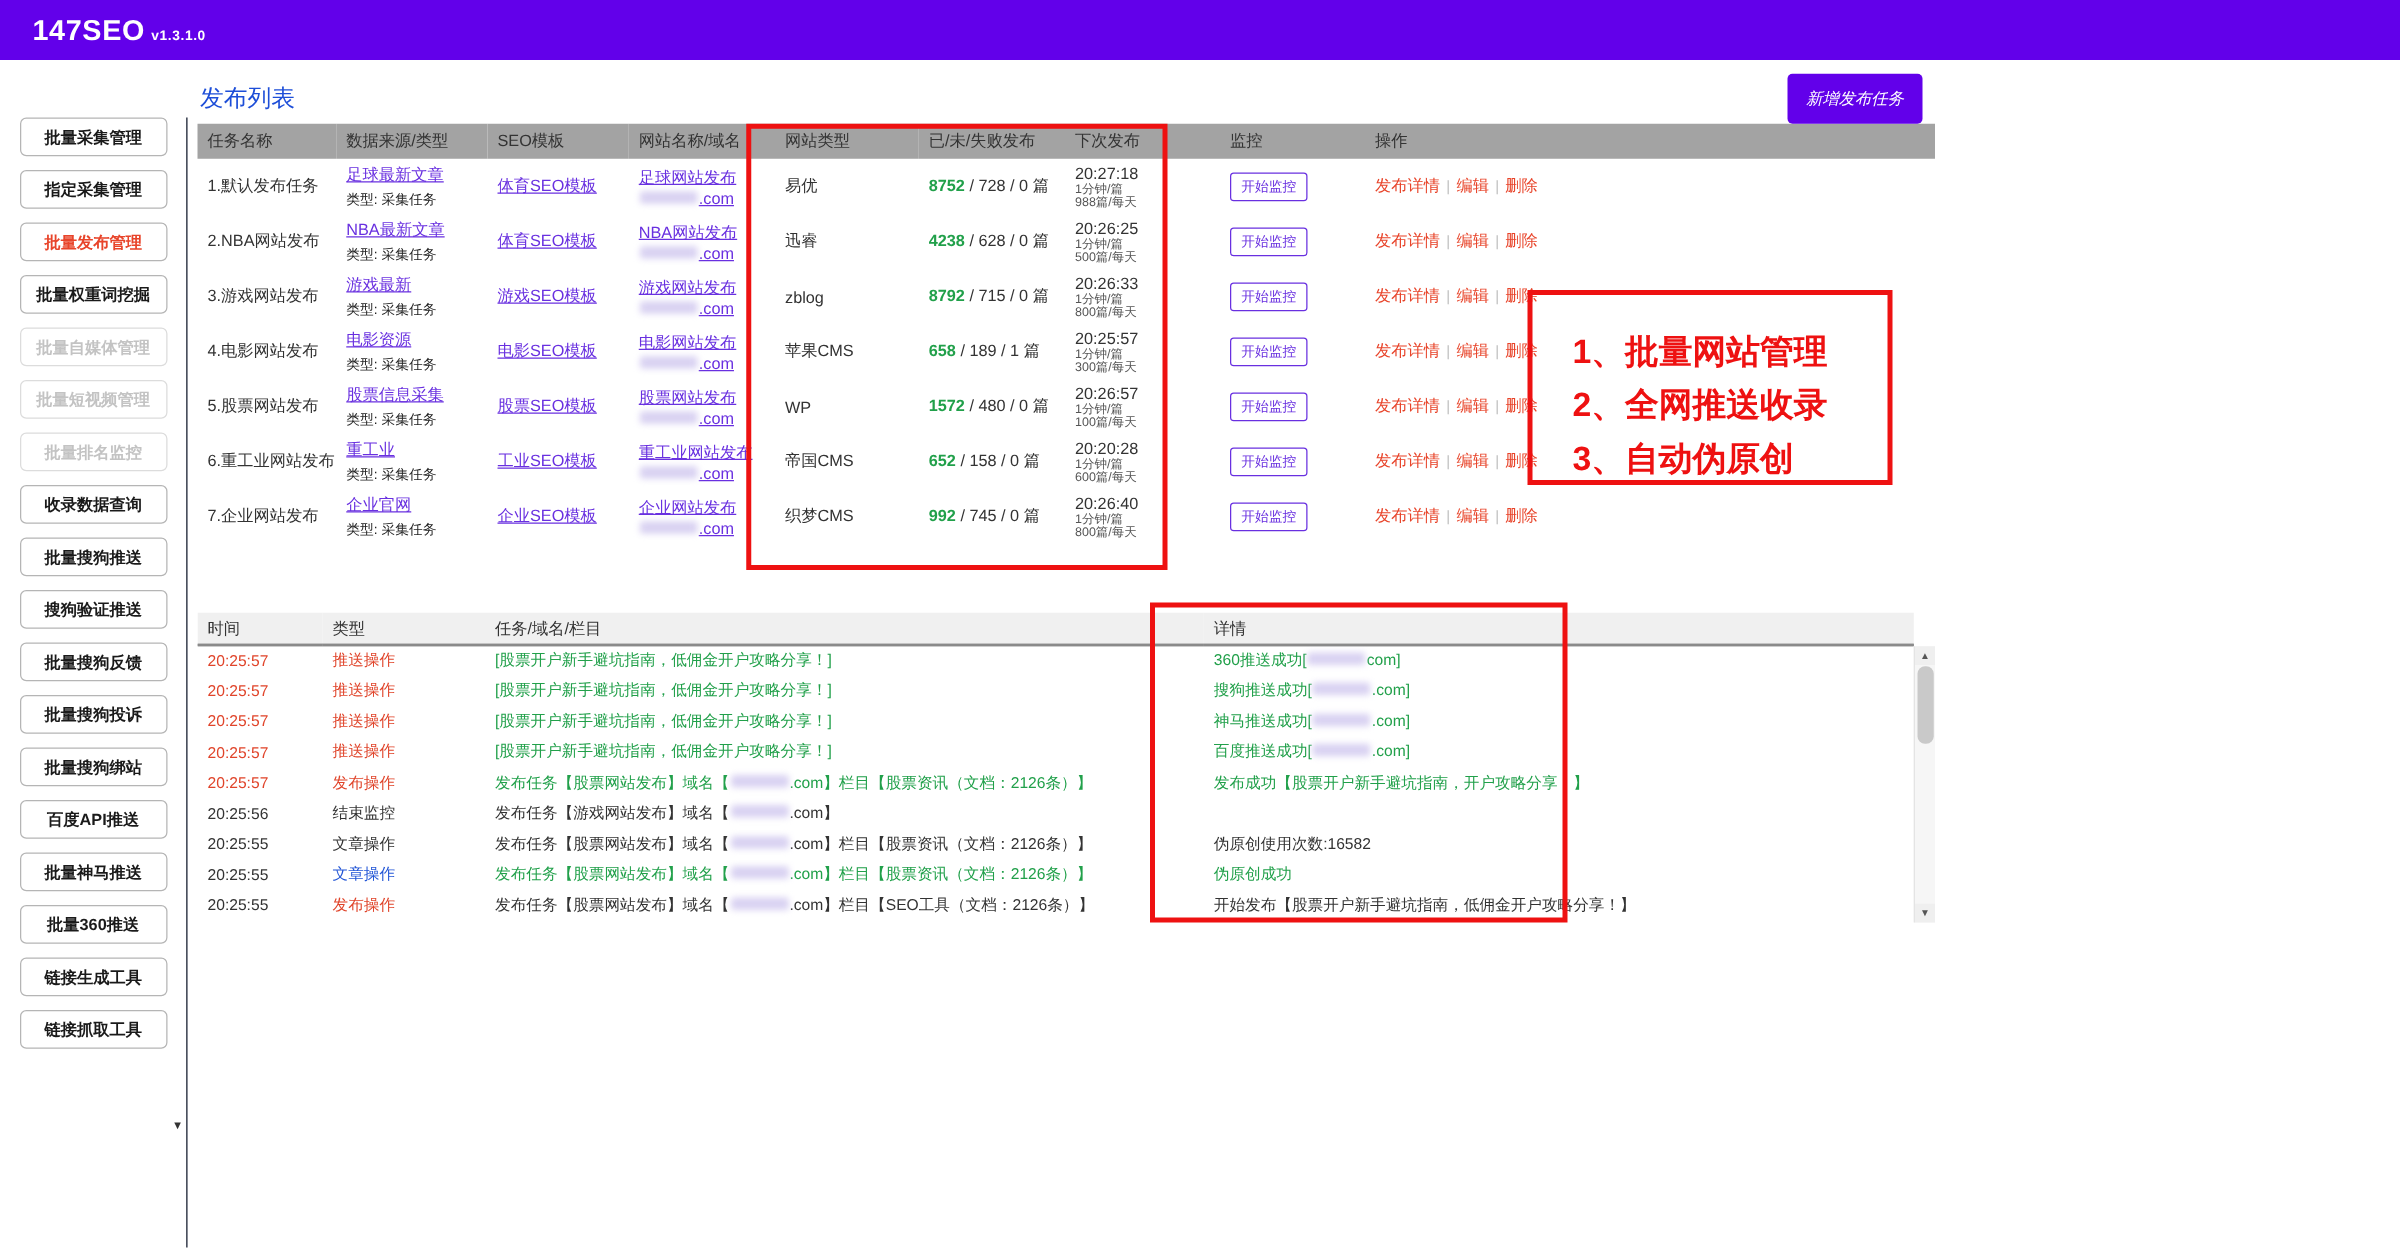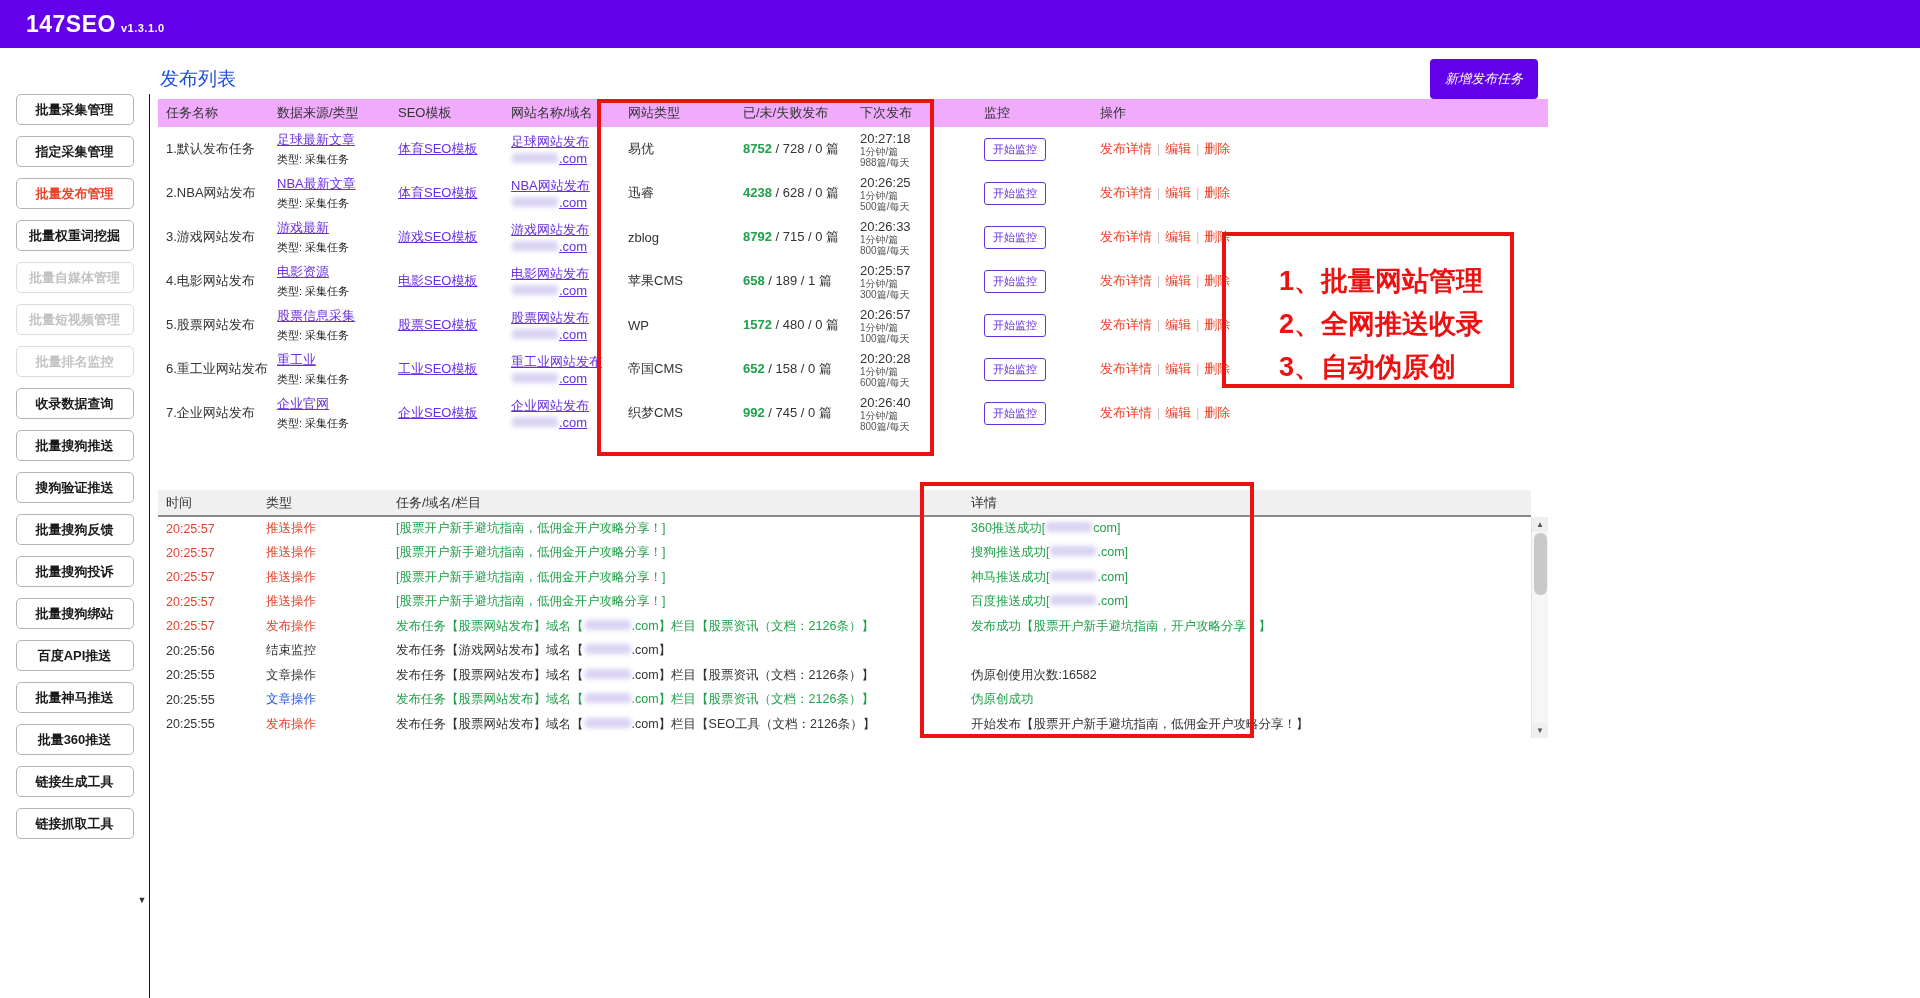--- a/index.html
+++ b/index.html
@@ -25,21 +25,21 @@
   .side-btn.disabled{color:#c3c3c3;border-color:#dcdcdc;cursor:default;}
   .side-scroll{position:absolute;right:1px;top:799px;width:12px;height:14px;text-align:center;font-size:9px;color:#333;line-height:14px;}
 
   .content{flex:1;padding-left:8px;position:relative;}
   .content-head{display:flex;align-items:center;justify-content:space-between;height:49px;padding:12px 10px 0 2px;width:1390px;}
   .page-title{font-size:19px;font-weight:400;color:#1d4ed8;}
   .btn-primary{background:var(--accent);border:none;color:#fff;font-size:13px;height:40px;padding:0 15px;border-radius:4px;cursor:pointer;font-style:italic;}
 
   
   .pub-table{width:1390px;border-collapse:collapse;table-layout:fixed;margin-top:2px;}
-  .pub-table th{background:#f0abfc;height:28px;font-weight:400;font-size:13px;color:#333;text-align:left;padding:0 8px;white-space:nowrap;}
+  .pub-table th{background:#a3a3a3;height:28px;font-weight:400;font-size:13px;color:#333;text-align:left;padding:0 8px;white-space:nowrap;}
   .pub-table td{height:44px;padding:2px 8px;font-size:13px;vertical-align:middle;white-space:nowrap;}
   .pub-table th:nth-child(1){width:111px}.pub-table th:nth-child(2){width:121px}
   .pub-table th:nth-child(3){width:113px}.pub-table th:nth-child(4){width:117px}
   .pub-table th:nth-child(5){width:115px}.pub-table th:nth-child(6){width:117px}
   .pub-table th:nth-child(7){width:124px}.pub-table th:nth-child(8){width:116px}
   .pub-table th:nth-child(9){width:auto}
   .plink{color:var(--link);text-decoration:underline;cursor:pointer;}
   .cell-sub{font-size:11px;color:#222;margin-top:3px;}
   .stat-done{color:var(--green);font-weight:bold;}
   .next-time{font-size:13px;color:#333;}
@@ -58,21 +58,21 @@
   .c-red{color:#e0442a;}.c-green{color:var(--green);}.c-blue{color:var(--blue);}.c-black{color:#333;}
 
   .vscroll{position:absolute;right:0;top:27px;width:17px;height:221px;background:#f6f6f6;border-left:1px solid #e4e4e4;}
   .varrow{height:15px;line-height:15px;text-align:center;font-size:8px;color:#555;background:#efefef;cursor:pointer;}
   .varrow.bottom{position:absolute;bottom:0;left:0;right:0;}
   .vthumb{position:absolute;top:16px;left:2px;width:13px;height:62px;background:#c9c9c9;border-radius:6px;cursor:pointer;}
 
   .blur{display:inline-block;width:46px;height:10px;background:#d9d2f2;border-radius:2px;filter:blur(2.5px);margin:0 1px;}
 
   
-  .redbox{position:absolute;border:4px solid var(--hl);pointer-events:none;z-index:9;background:transparent;padding-left:21px;}
+  .redbox{position:absolute;border:4px solid var(--hl);pointer-events:none;z-index:9;background:transparent;}
   #rb1{left:597px;top:99px;width:337px;height:357px;}
   #rb2{left:1222px;top:232px;width:292px;height:156px;}
   #rb3{left:920px;top:482px;width:334px;height:256px;}
   .ann-lines{padding:24px 0 0 32px;}
   .ann-line{color:var(--hl);font-size:27px;font-weight:bold;line-height:43px;white-space:nowrap;}
 </style>
 </head>
 <body>
 
 <header class="topbar">

